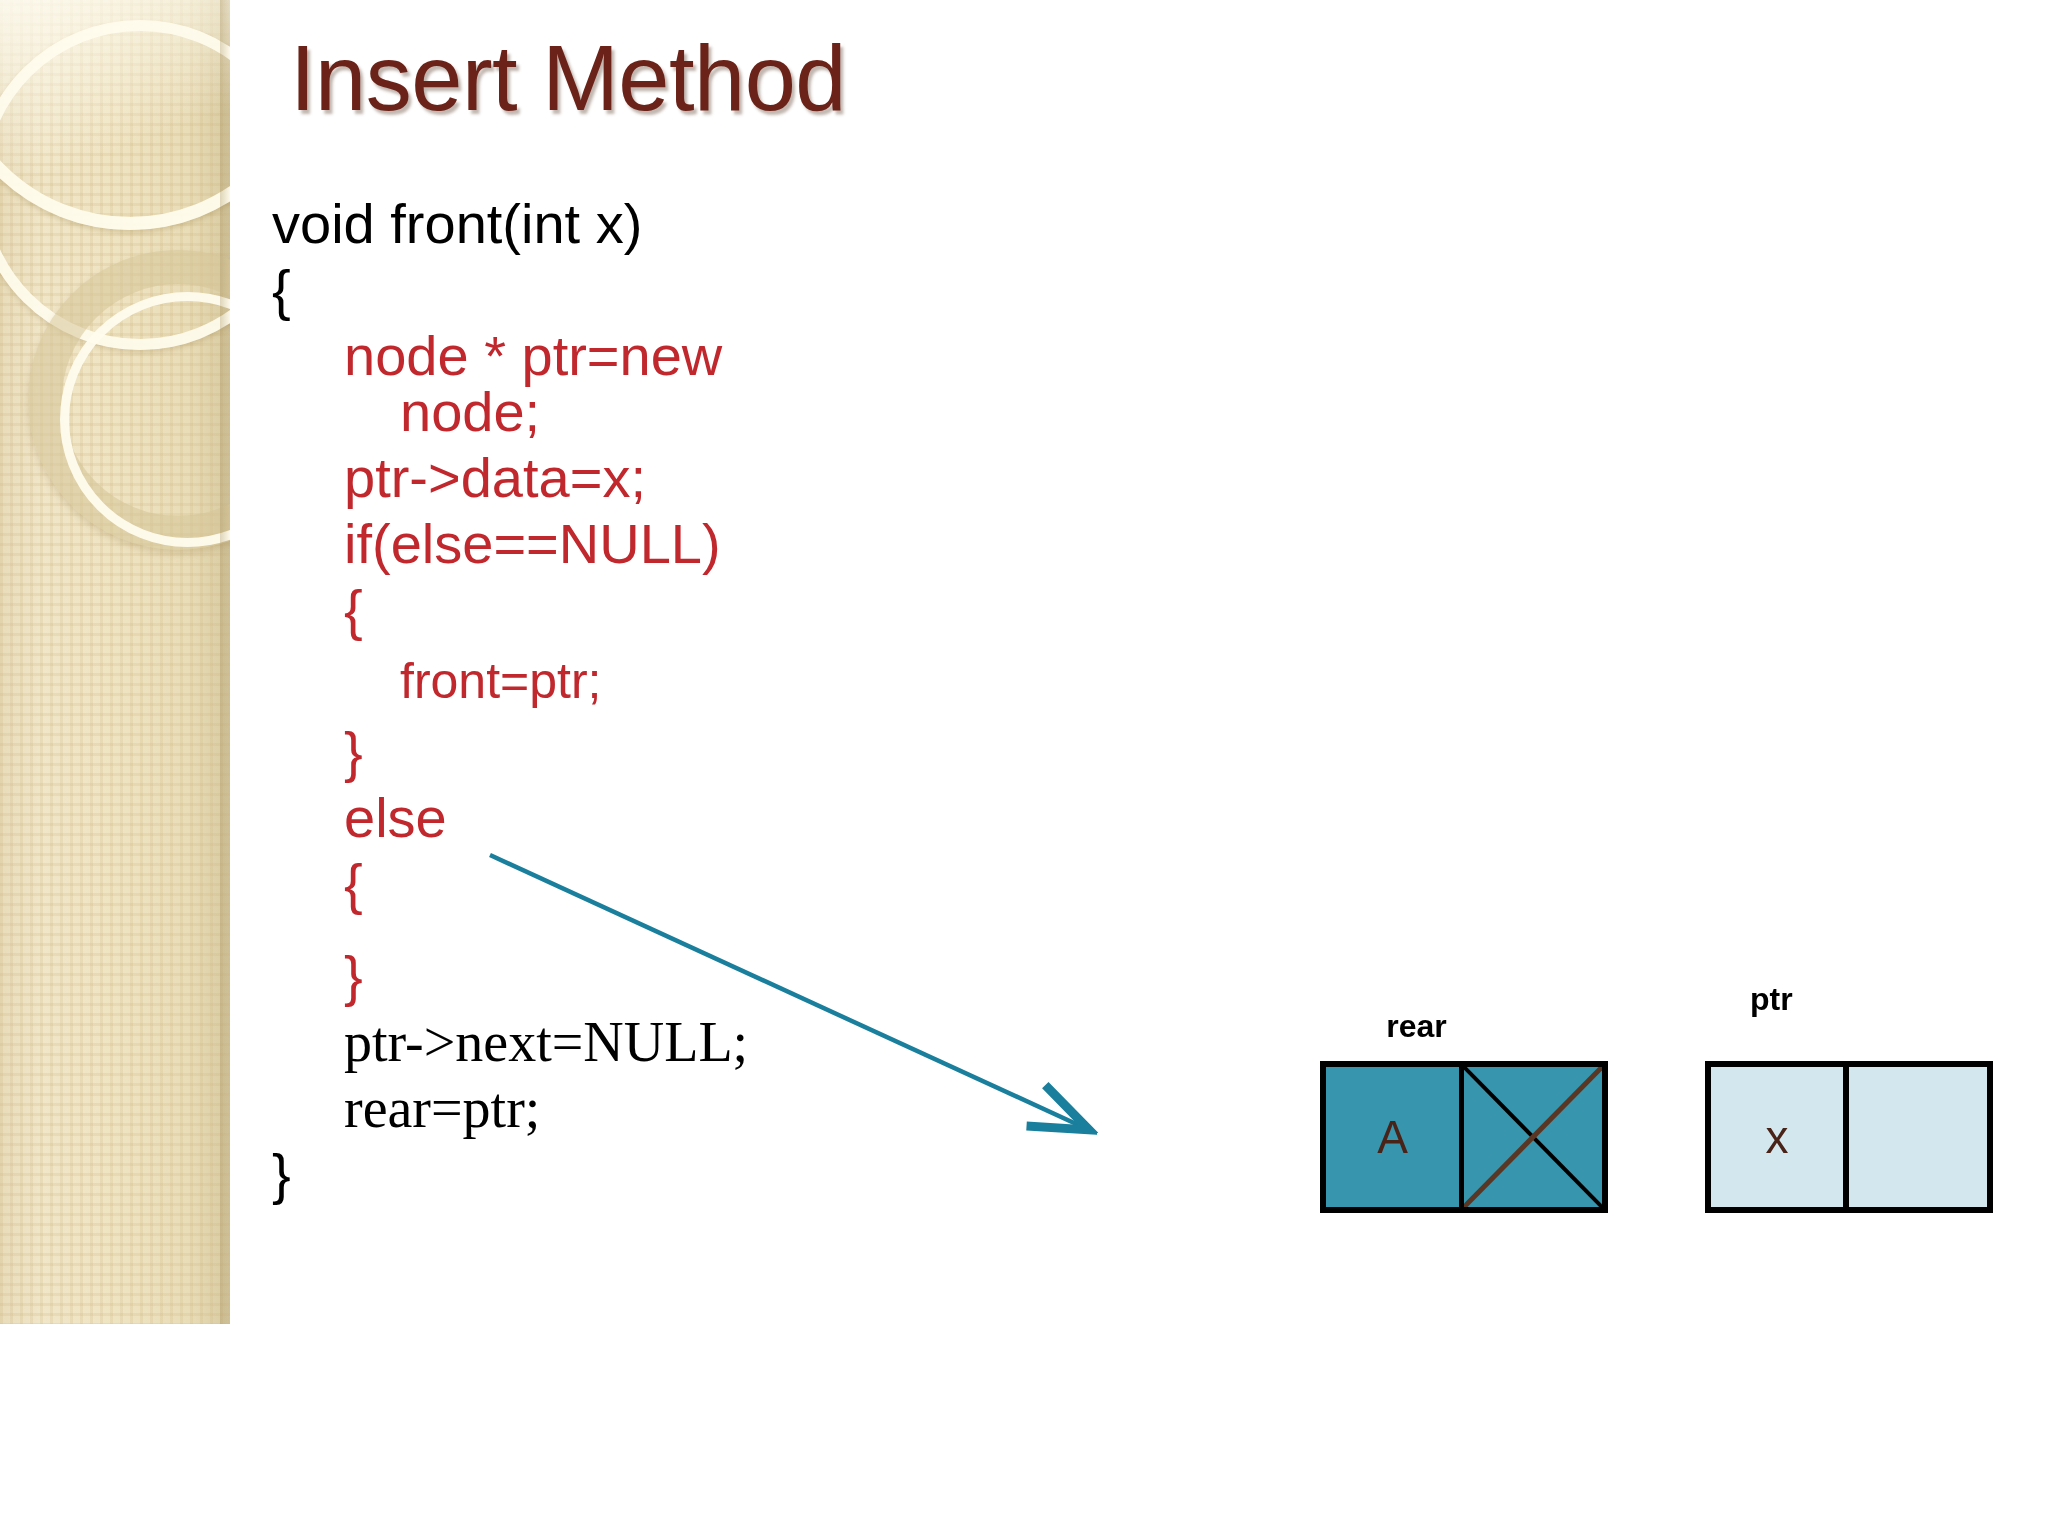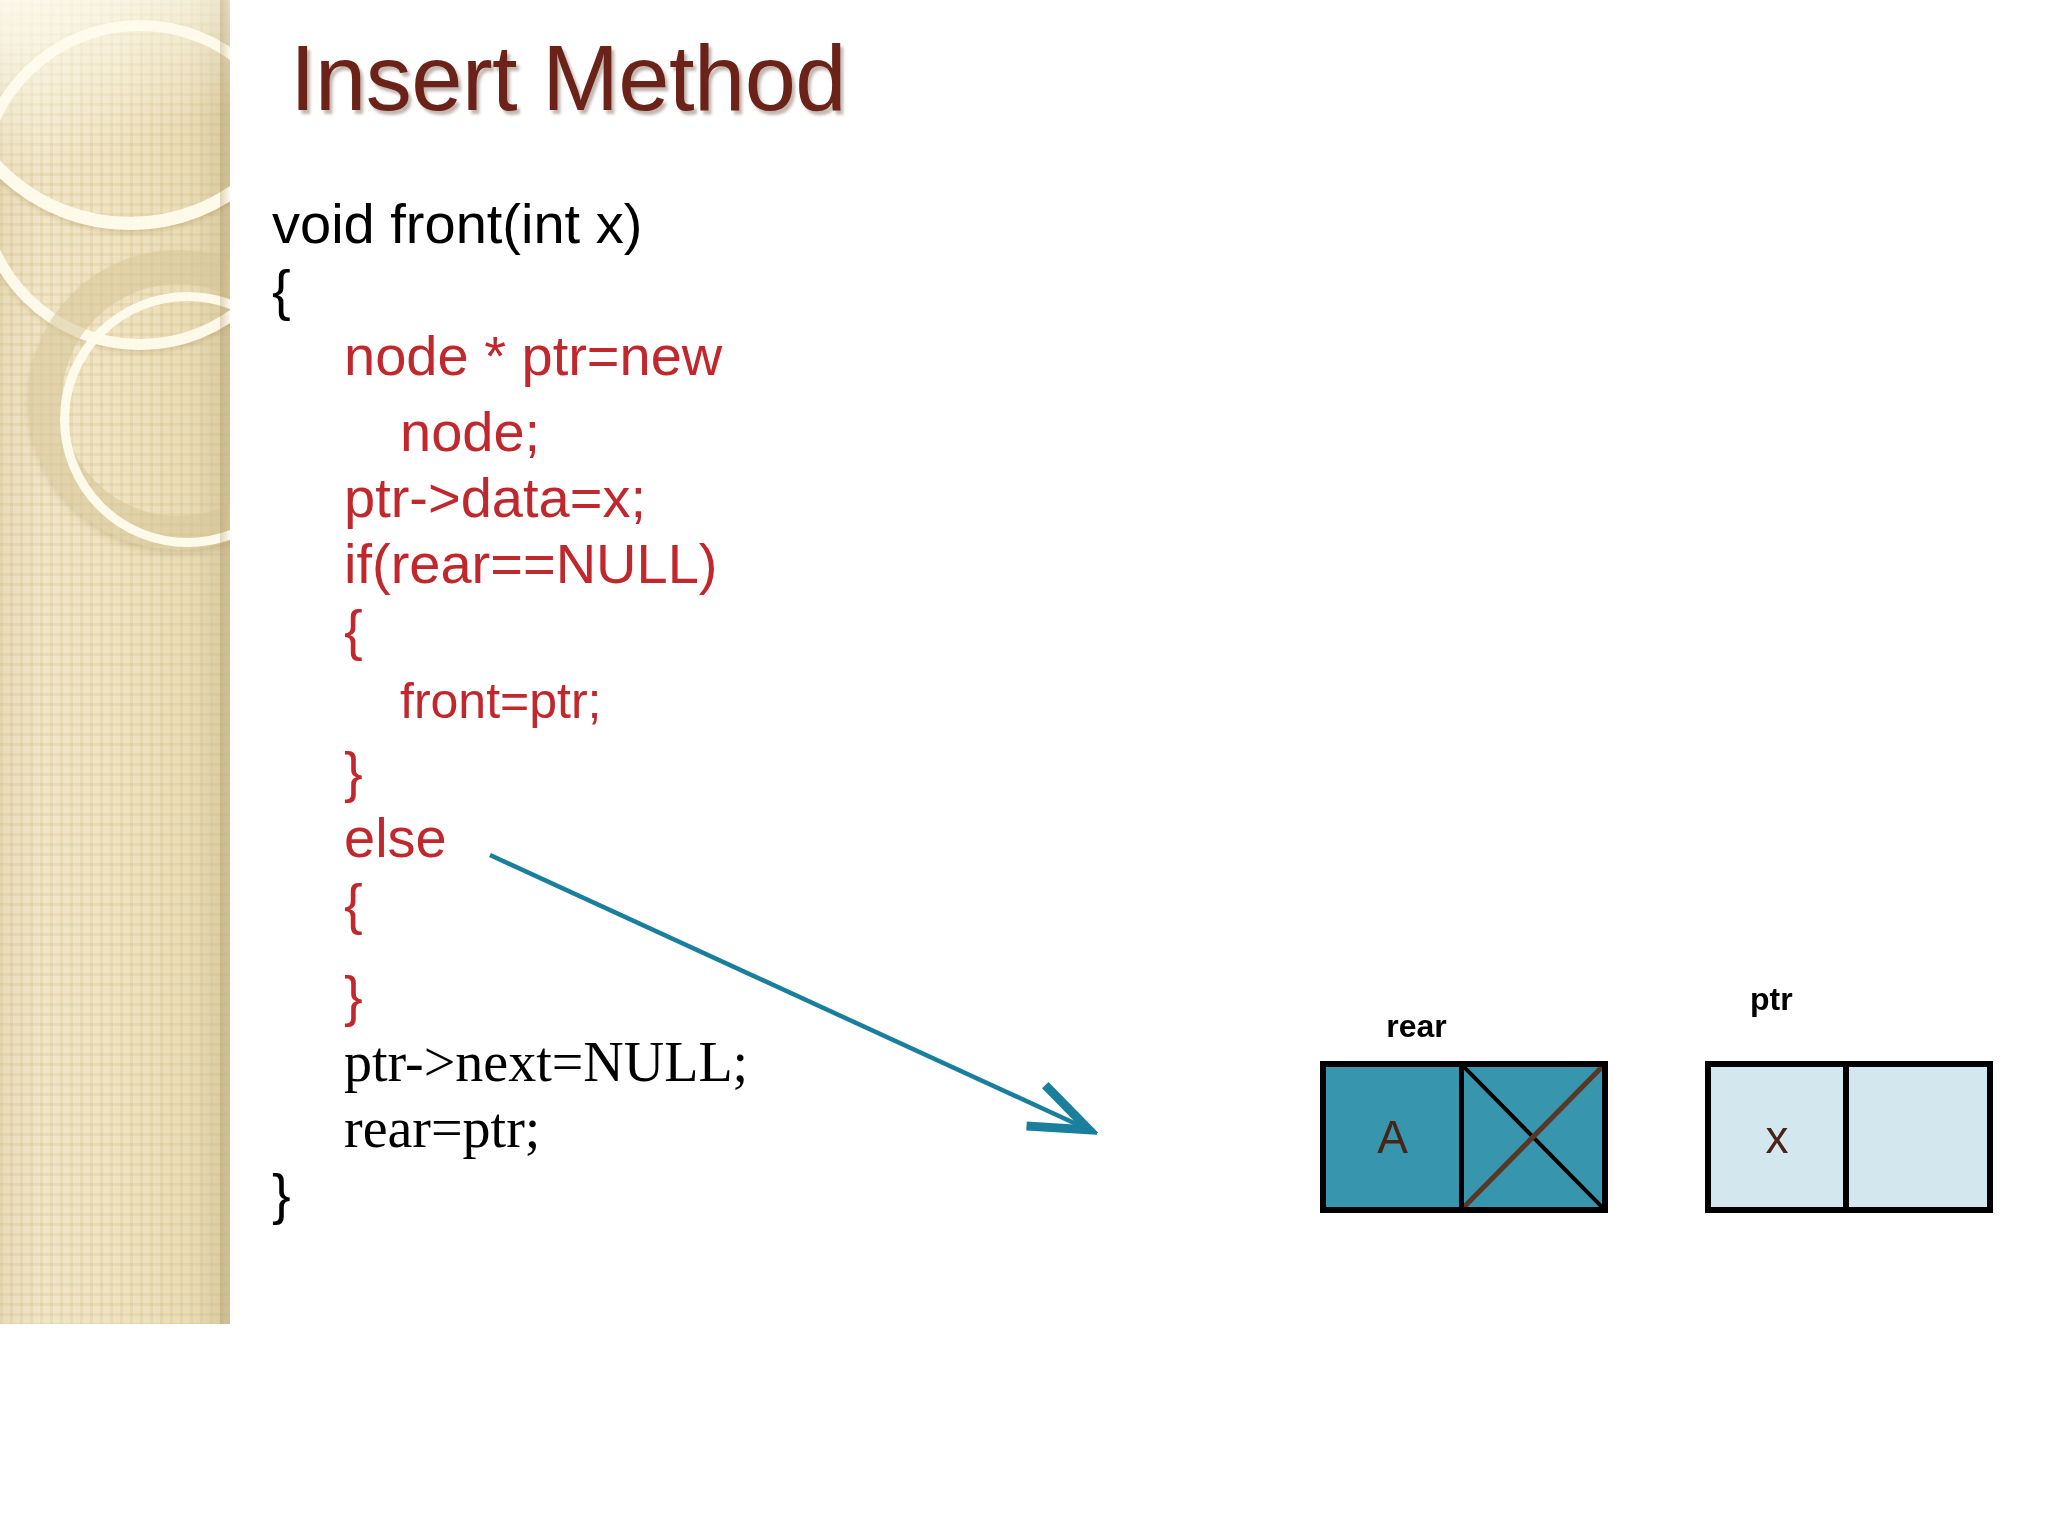--- a/index.html
+++ b/index.html
@@ -110,21 +110,21 @@
     top: 196px;
     width: 620px;
   }
   .line {
     white-space: pre;
     line-height: 1.0;
   }
   .lvl0 { padding-left: 0px; }
   .lvl1 { padding-left: 72px; }
   .lvl2 { padding-left: 128px; }
-  .cont { padding-left: 128px; margin-top: 20px; }
+  .cont { padding-left: 128px; }
 
   .big   { font-size: 56px; }
   .small { font-size: 50px; }
 
   .c-black { color: #000000; }
   .c-red   { color: #c0282d; }
   .c-green { color: #000000; font-family: Liberation Serif, serif; }
 
   .sp-sm { height: 10px; }
   .sp-md { height: 18px; }
@@ -224,21 +224,21 @@
     <div class="line lvl0 big c-black">{</div>
     <div class="sp-sm"></div>
 
     <div class="line lvl1 big c-red">node * ptr=new</div>
     <div class="line cont big c-red">node;</div>
     <div class="sp-sm"></div>
 
     <div class="line lvl1 big c-red">ptr-&gt;data=x;</div>
     <div class="sp-sm"></div>
 
-    <div class="line lvl1 big c-red">if(rear==NULL)</div>
+    <div class="line lvl1 big c-red">if(else==NULL)</div>
     <div class="sp-sm"></div>
 
     <div class="line lvl1 big c-red">{</div>
     <div class="sp-md"></div>
 
     <div class="line lvl2 small c-red">front=ptr;</div>
     <div class="sp-md"></div>
 
     <div class="line lvl1 big c-red">}</div>
     <div class="sp-sm"></div>

